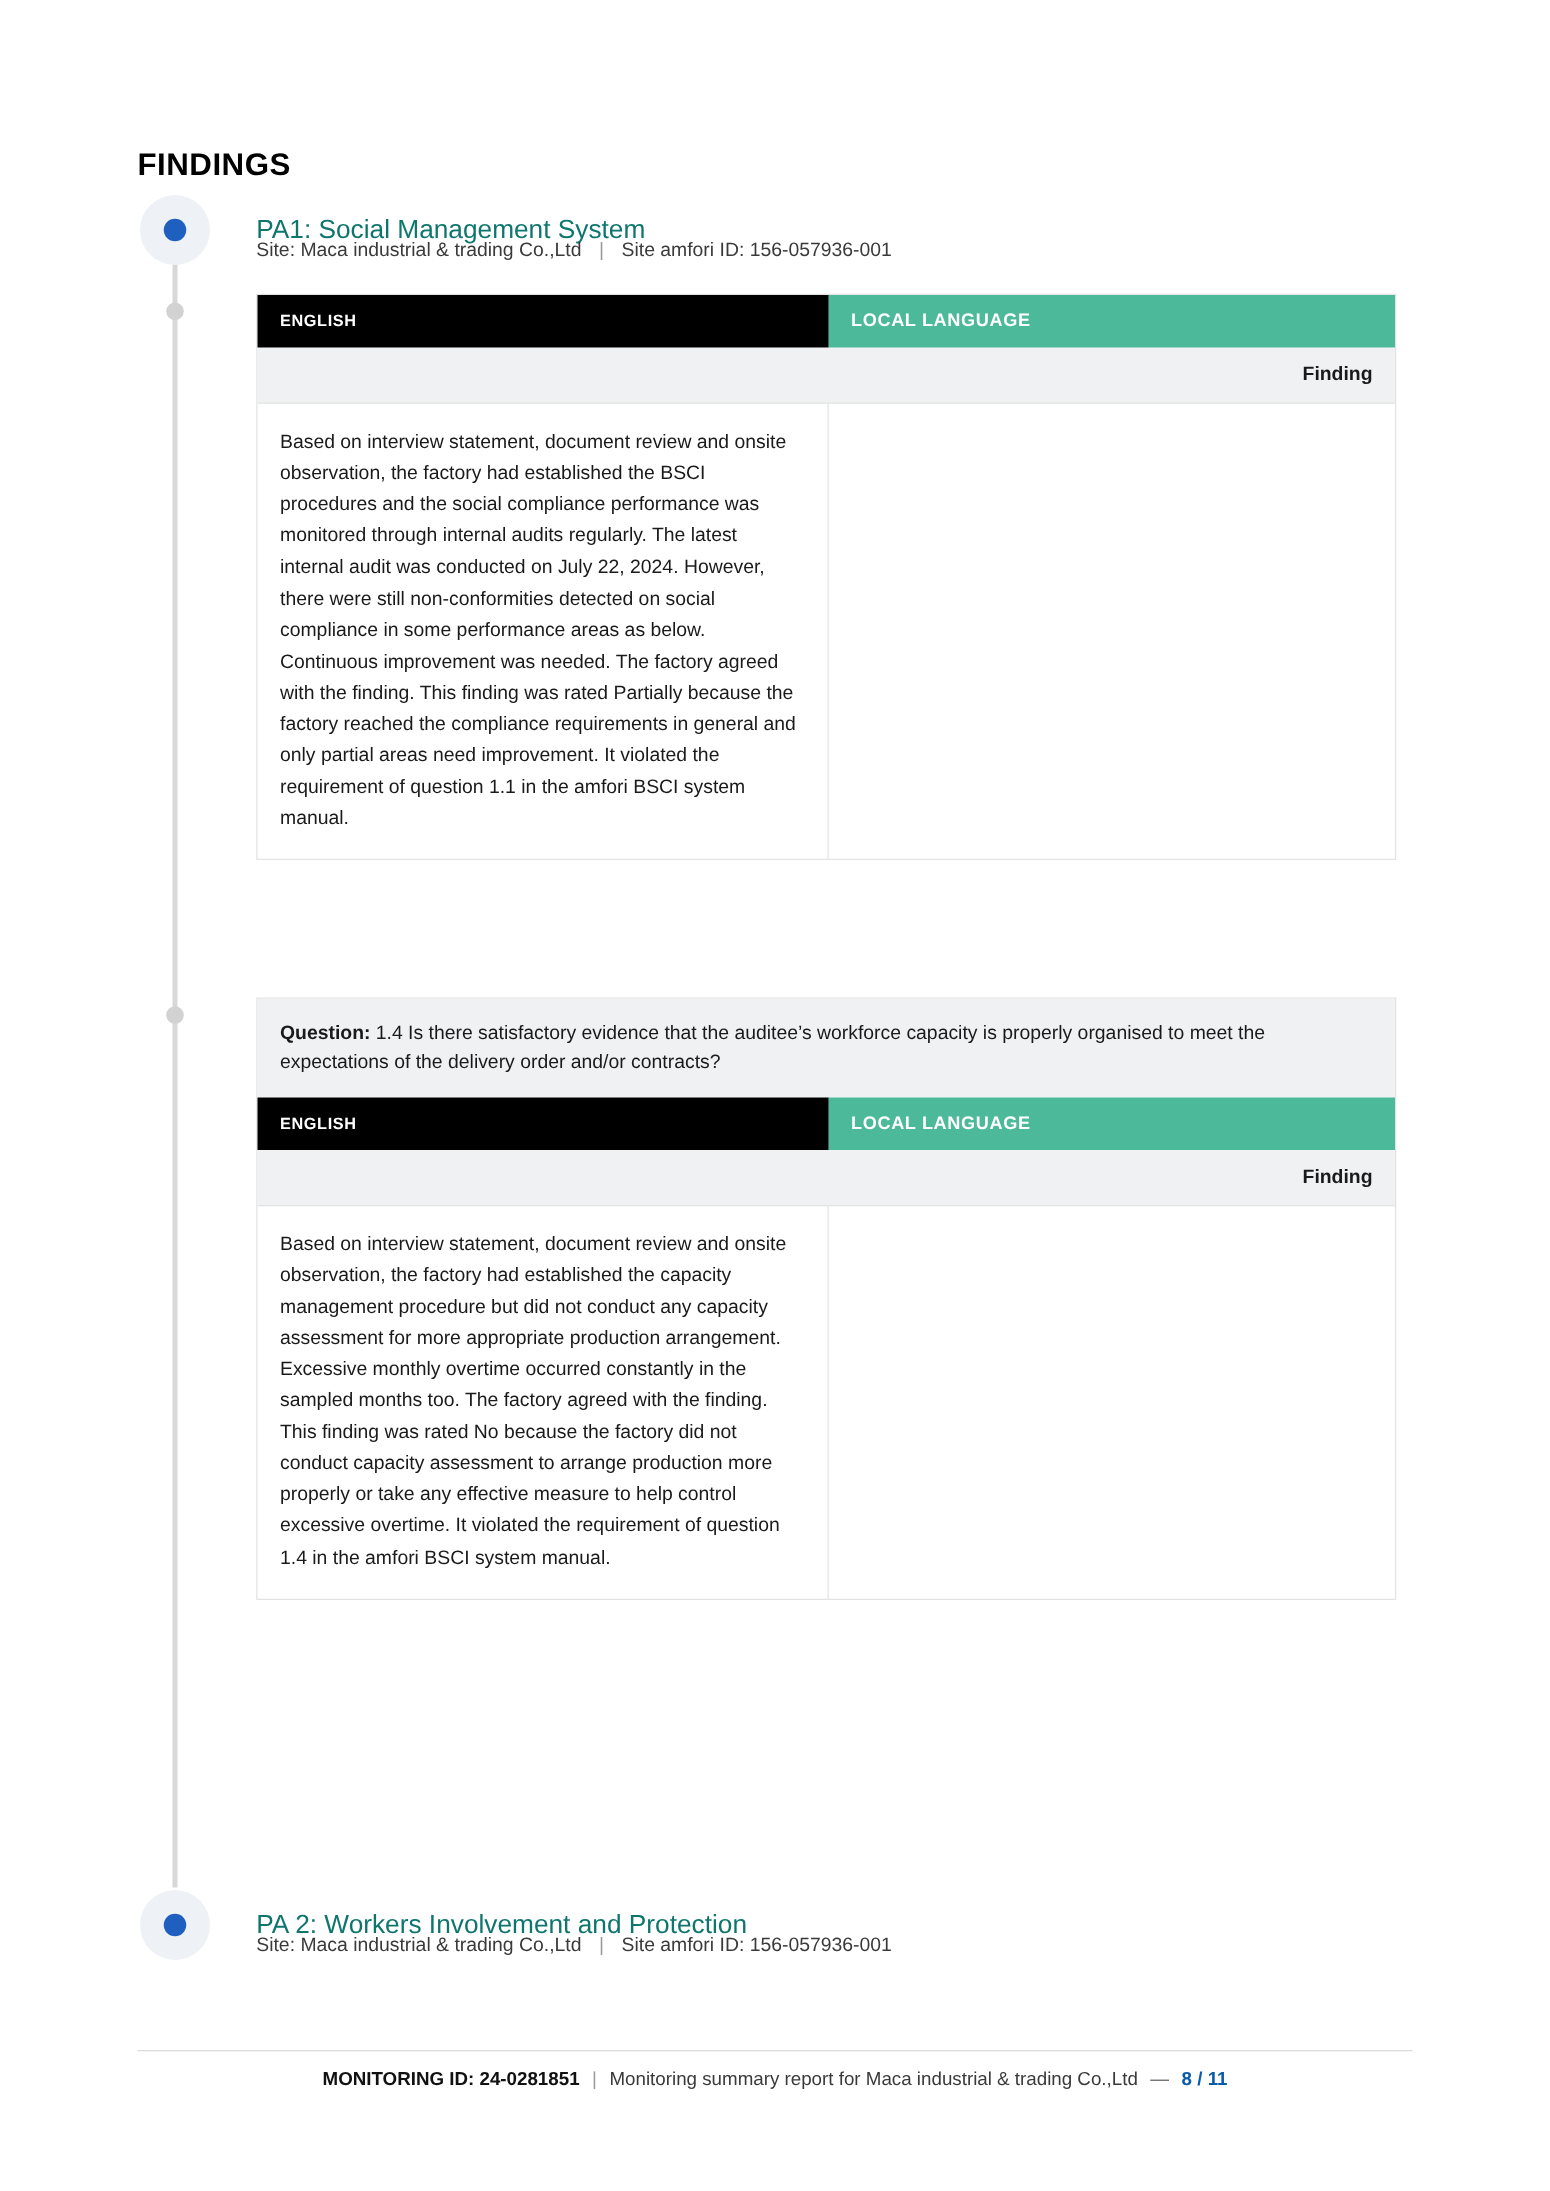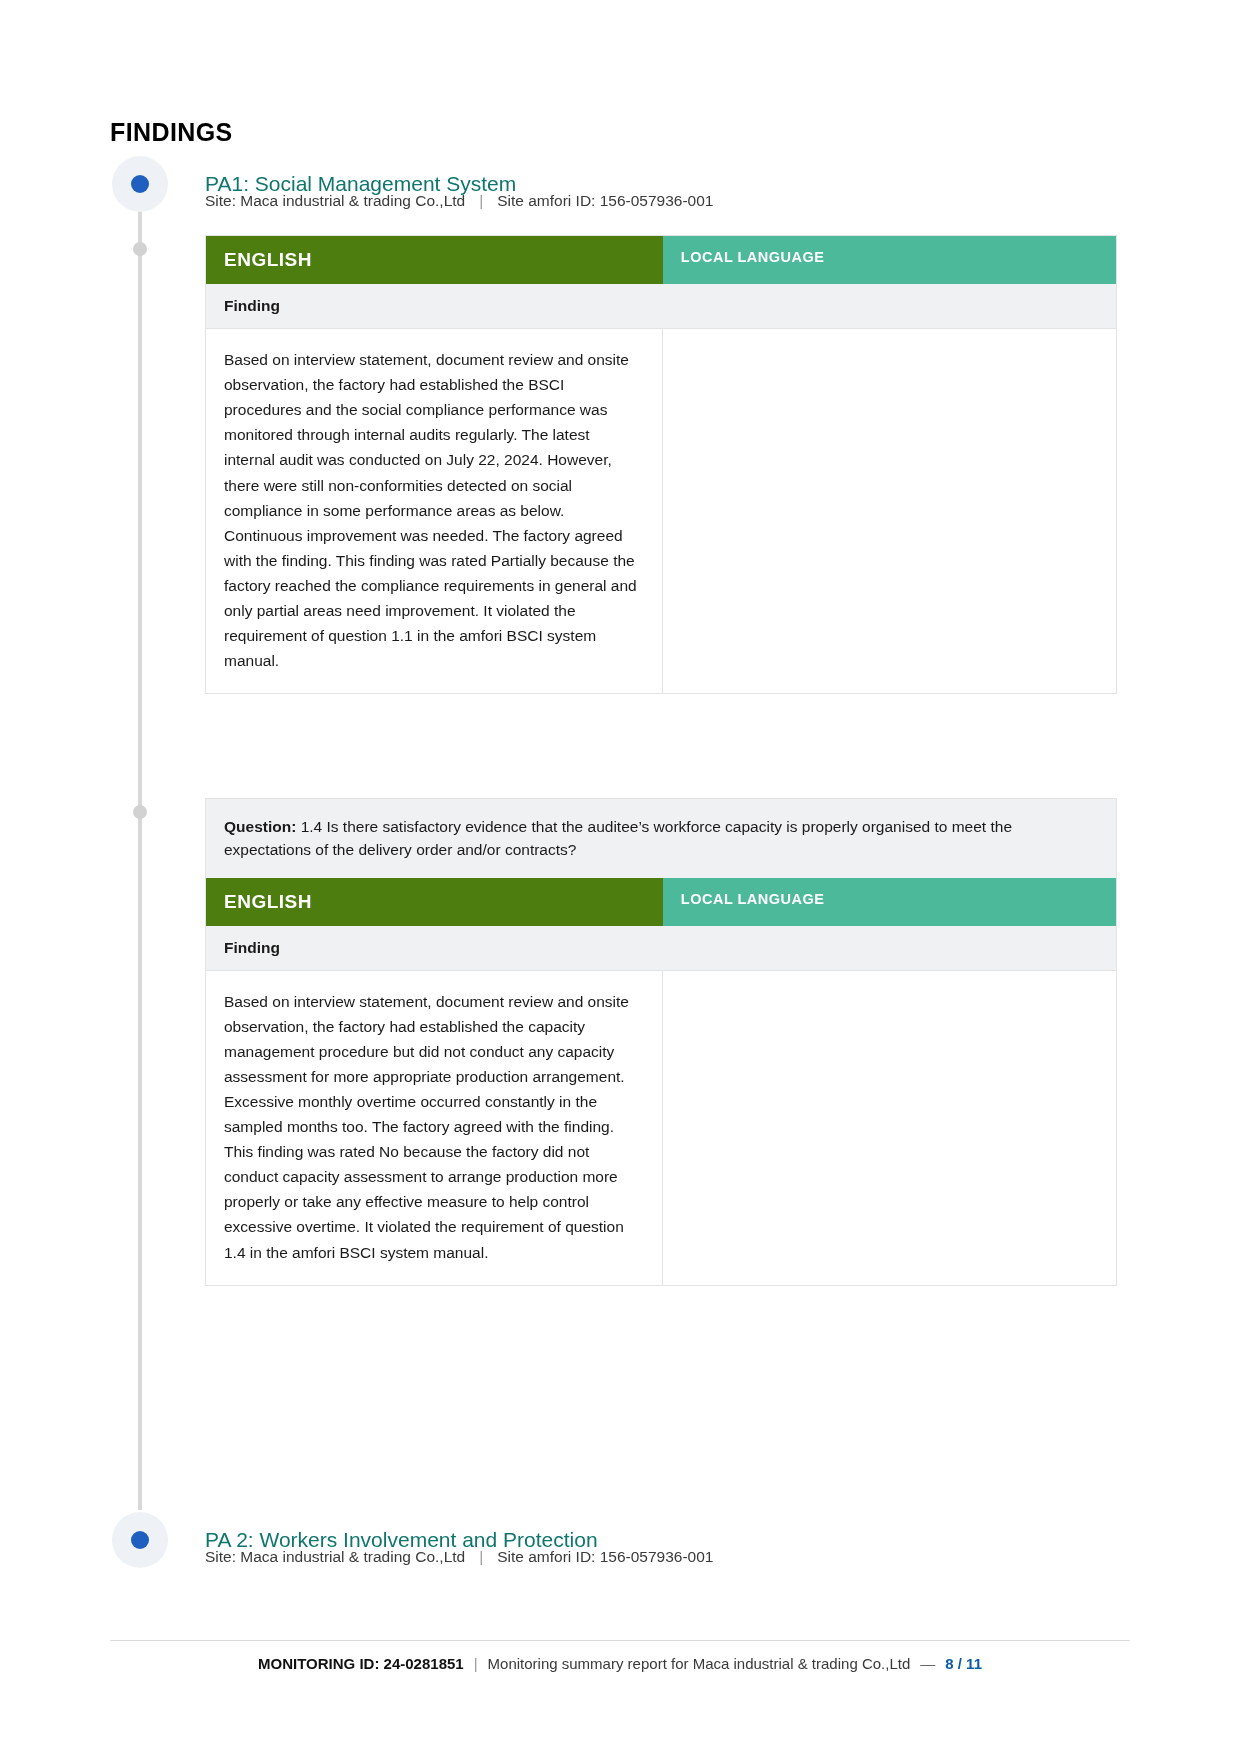--- a/index.html
+++ b/index.html
@@ -99,23 +99,23 @@
   }
   .qtext b {
     font-weight: bold;
   }
   .lang-row {
     display: flex;
     width: 100%;
   }
   .lang-en {
     width: 50.2%;
-    background: #4d7c0f;
+    background: #000000;
     color: #ffffff;
-    font-size: 19px;
+    font-size: 13px;
     font-weight: bold;
     letter-spacing: 0.5px;
     padding: 13px 18px;
     box-sizing: border-box;
   }
   .lang-local {
     width: 49.8%;
     background: #4cb99a;
     color: #ffffff;
     font-size: 14.5px;
@@ -124,20 +124,21 @@
     padding: 13px 18px;
     box-sizing: border-box;
   }
   .finding-label {
     background: #f0f1f3;
     padding: 13px 18px;
     font-size: 15.5px;
     font-weight: bold;
     color: #1a1a1a;
     border-bottom: 1px solid #e3e3e3;
+    text-align: right;
   }
   .body-row {
     display: flex;
     width: 100%;
   }
   .cell-en {
     width: 50.2%;
     box-sizing: border-box;
     padding: 18px 18px 20px 18px;
     font-size: 15.5px;

